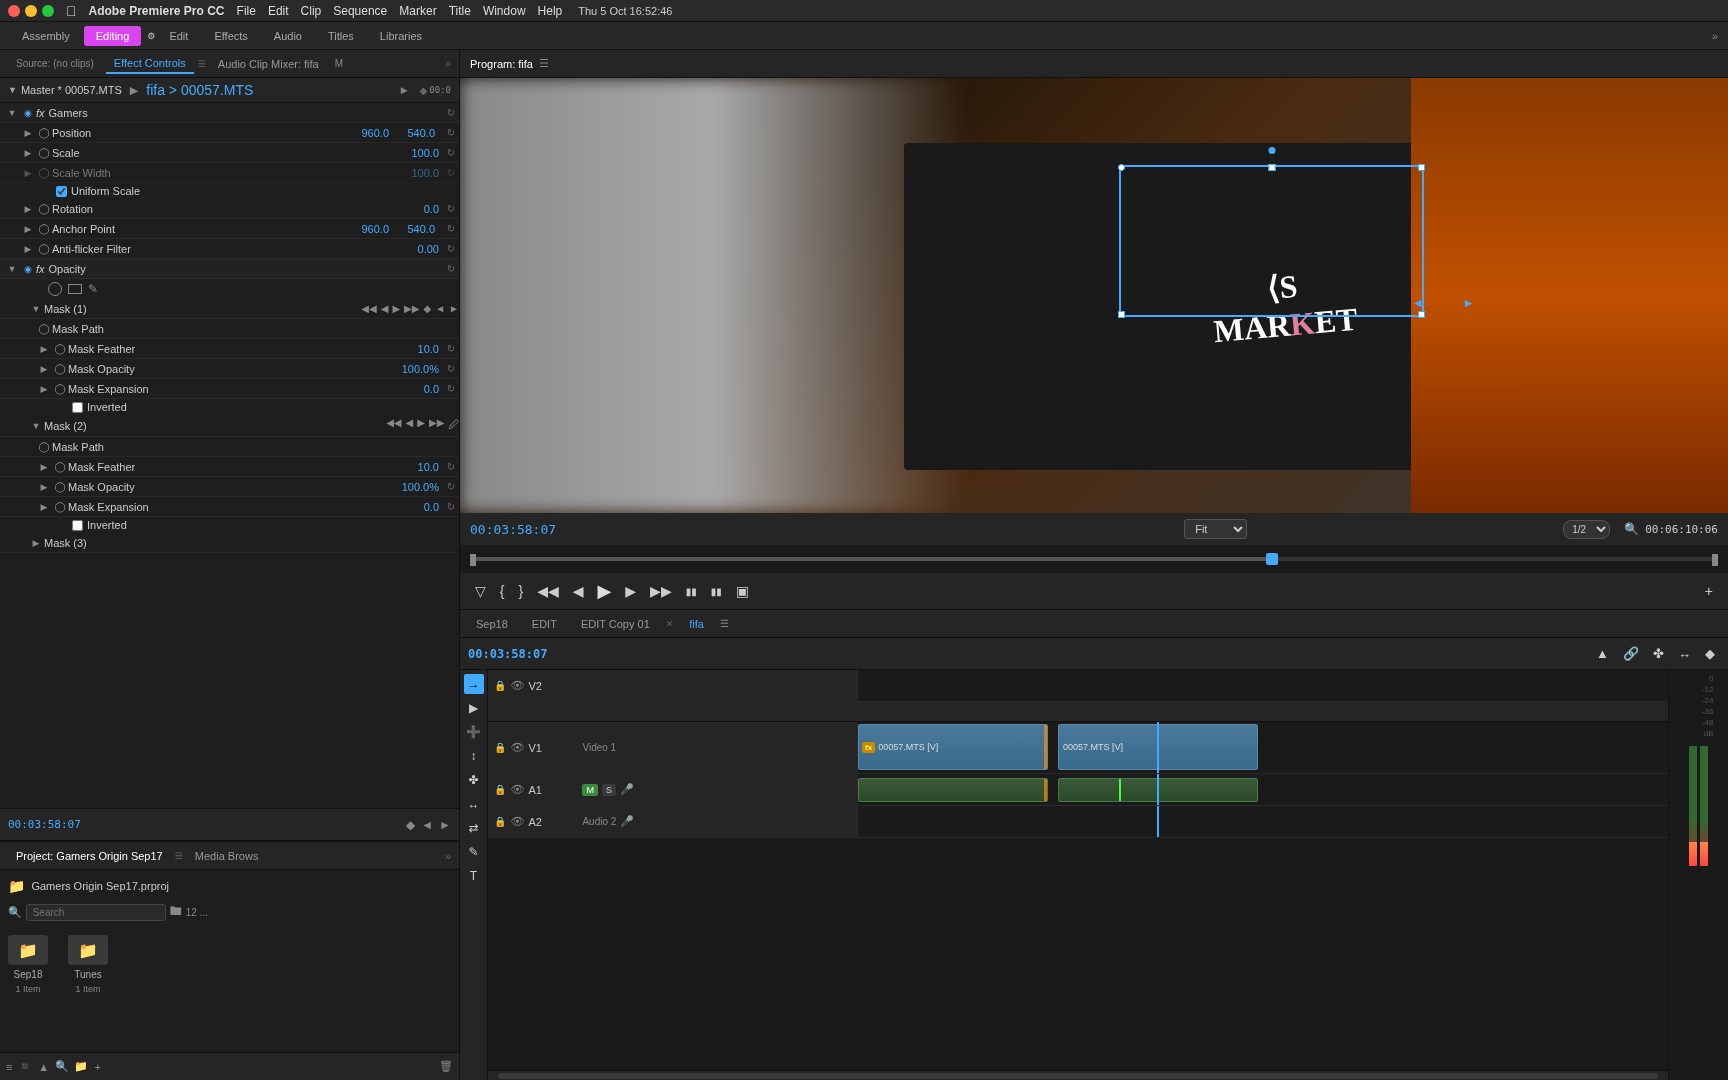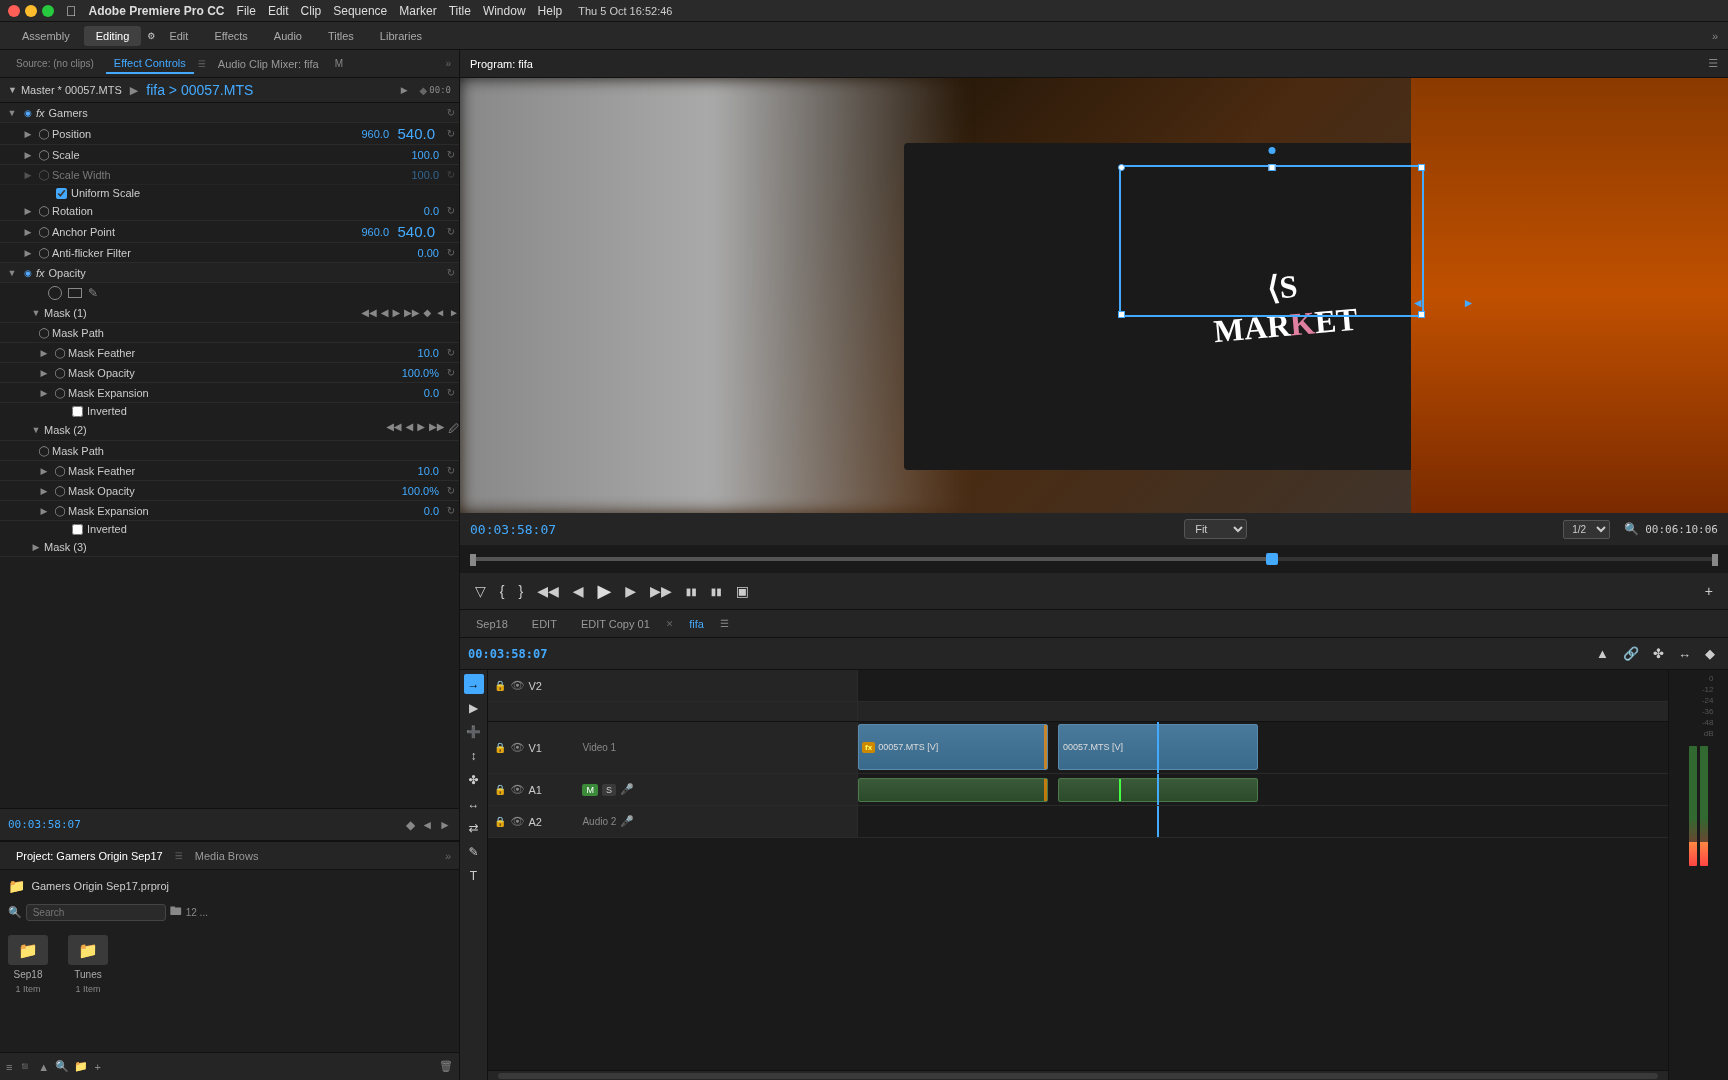--- a/index.html
+++ b/index.html
@@ -46,21 +46,21 @@
     }
     .ws-tab {
       padding: 4px 12px;
       font-size: 11px;
       color: #aaa;
       cursor: pointer;
       border-radius: 3px;
     }
     .ws-tab.active {
       color: #fff;
-      background: #404040;
+      background: #d946ef;
     }
     .ws-tab-icon { margin-left: 4px; font-size: 9px; }
     .ws-more { margin-left: auto; color: #888; }
 
     
     .main-layout {
       display: flex;
       height: calc(1080px - 22px - 28px);
     }
 
@@ -146,21 +146,21 @@
     }
     .effect-value {
       color: #4af;
       font-size: 11px;
       padding-right: 4px;
       min-width: 50px;
       text-align: right;
     }
     .effect-value2 {
       color: #4af;
-      font-size: 15px;
+      font-size: 11px;
       padding-right: 8px;
       min-width: 50px;
       text-align: right;
     }
     .reset-icon {
       width: 16px;
       text-align: center;
       color: #666;
       font-size: 10px;
       cursor: pointer;
@@ -289,21 +289,20 @@
     }
     .program-header {
       height: 28px;
       background: #252525;
       display: flex;
       align-items: center;
       padding: 0 10px;
       font-size: 11px;
       color: #ccc;
       border-bottom: 1px solid #111;
-      justify-content: space-between;
     }
     .program-title { color: #fff; font-weight: 500; }
     .program-menu { color: #888; margin-left: 6px; }
 
     
     .video-preview {
       flex: 1;
       background: #000;
       position: relative;
       display: flex;
@@ -407,21 +406,21 @@
       margin-left: 8px;
     }
     .duration-code { color: #ccc; font-size: 11px; font-family: monospace; margin-left: auto; }
     .zoom-icon { color: #888; font-size: 12px; }
     .quality-select {
       background: #333;
       border: 1px solid #555;
       color: #ccc;
       padding: 2px 4px;
       font-size: 10px;
-      border-radius: 2px;
+      border-radius: 8px;
     }
 
     
     .scrubber-area {
       height: 28px;
       background: #1a1a1a;
       position: relative;
       display: flex;
       align-items: center;
     }

